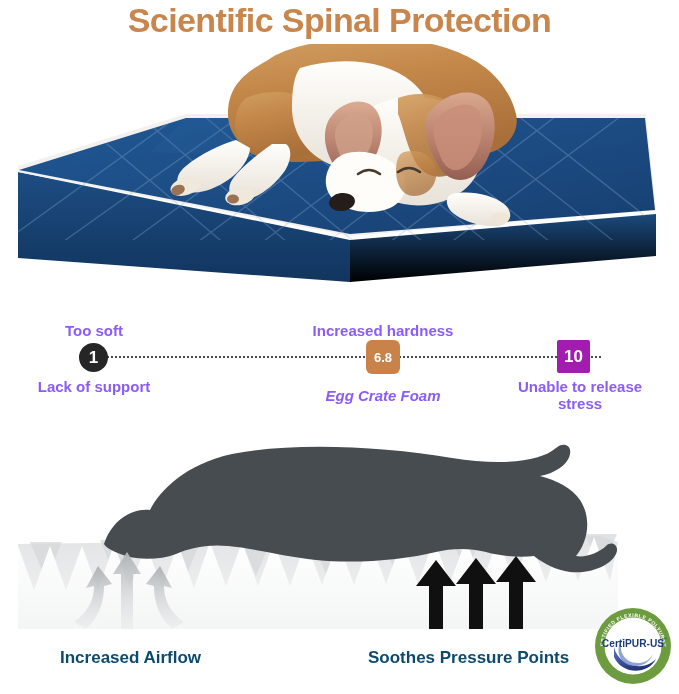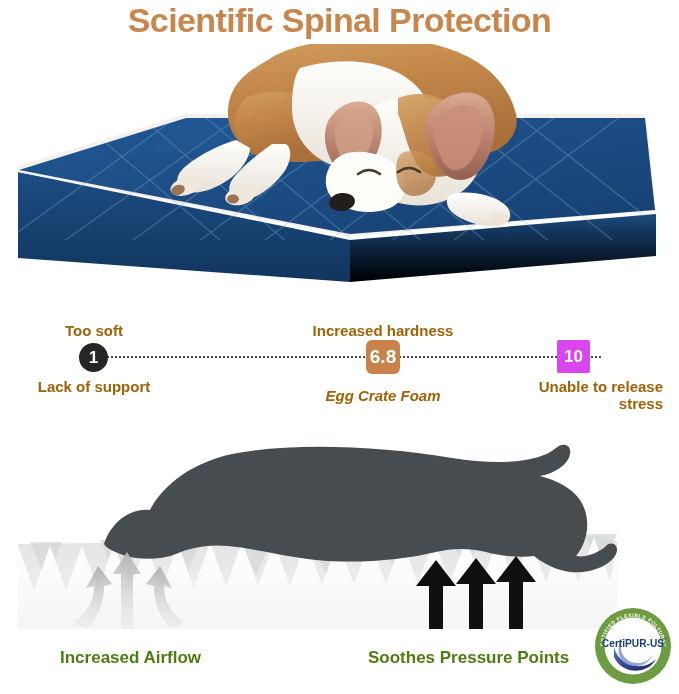--- a/index.html
+++ b/index.html
@@ -77,64 +77,64 @@
     background: #262626;
     font-size: 17px;
   }
   .m-mid {
     left: 366px;
     top: 28px;
     width: 34px;
     height: 34px;
     border-radius: 6px;
     background: #c8824a;
-    font-size: 19px;
+    font-size: 13px;
   }
   .m-high {
     left: 557px;
     top: 28px;
     width: 33px;
     height: 33px;
     border-radius: 2px;
-    background: #d946ef;
+    background: #a21caf;
     font-size: 17px;
   }
   .cap {
     position: absolute;
     text-align: center;
     font-weight: bold;
     font-size: 15px;
     line-height: 17px;
-    color: #a16207;
+    color: #8b5cf6;
     white-space: nowrap;
   }
   .cap.wrap { white-space: normal; }
   .cap-top-low   { left: 14px;  top: 10px;  width: 160px; }
   .cap-bot-low   { left: 4px;   top: 66px;  width: 180px; }
   .cap-top-mid   { left: 293px; top: 10px;  width: 180px; }
   .cap-bot-mid   { left: 293px; top: 75px;  width: 180px; font-style: italic; }
   .cap-top-high  { left: 495px; top: 10px;  width: 158px; }
-  .cap-bot-high  { left: 497px; top: 66px;  width: 166px; text-align: right; }
+  .cap-bot-high  { left: 497px; top: 66px;  width: 166px; }
 
   
   .diagram {
     position: absolute;
     left: 0;
     top: 424px;
     width: 679px;
     height: 205px;
   }
   .diagram svg { display: block; }
 
   
   .bottom-label {
     position: absolute;
     font-weight: bold;
     font-size: 17px;
-    color: #4d7c0f;
+    color: #0c4a6e;
     white-space: nowrap;
   }
   .lbl-airflow  { left: 60px;  top: 648px; }
   .lbl-pressure { left: 368px; top: 648px; }
 
   
   .badge {
     position: absolute;
     left: 594px;
     top: 607px;

